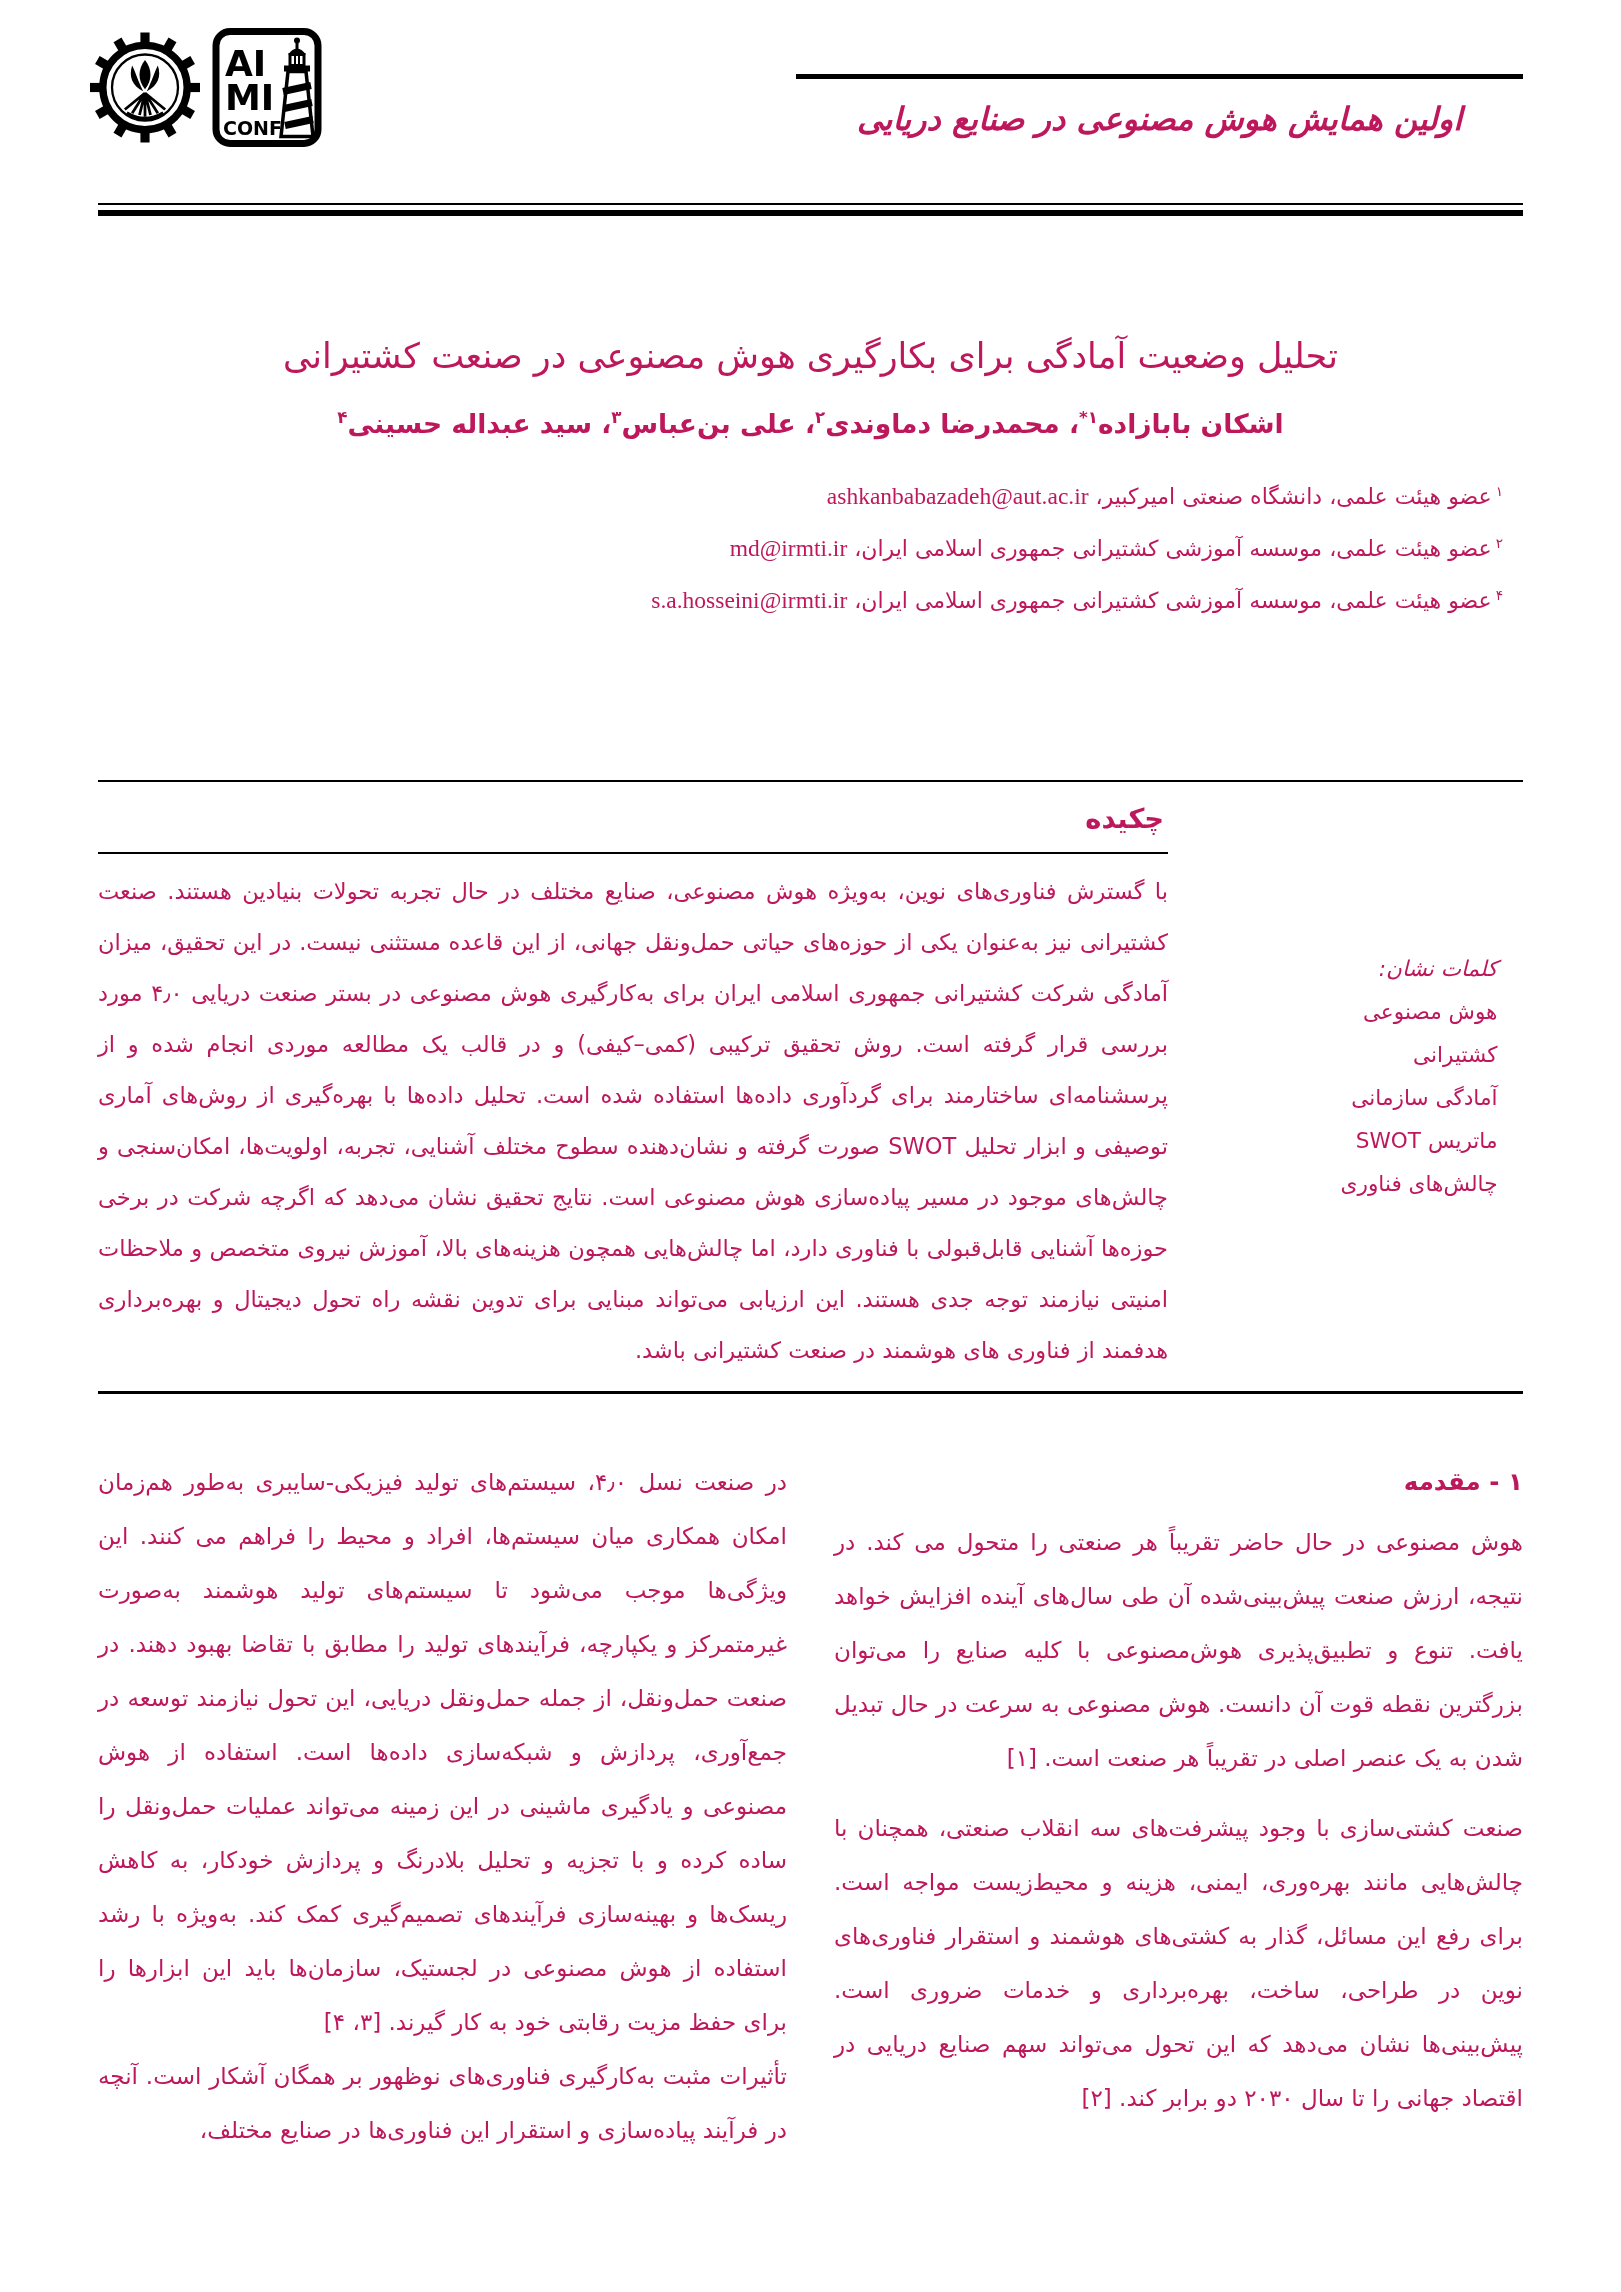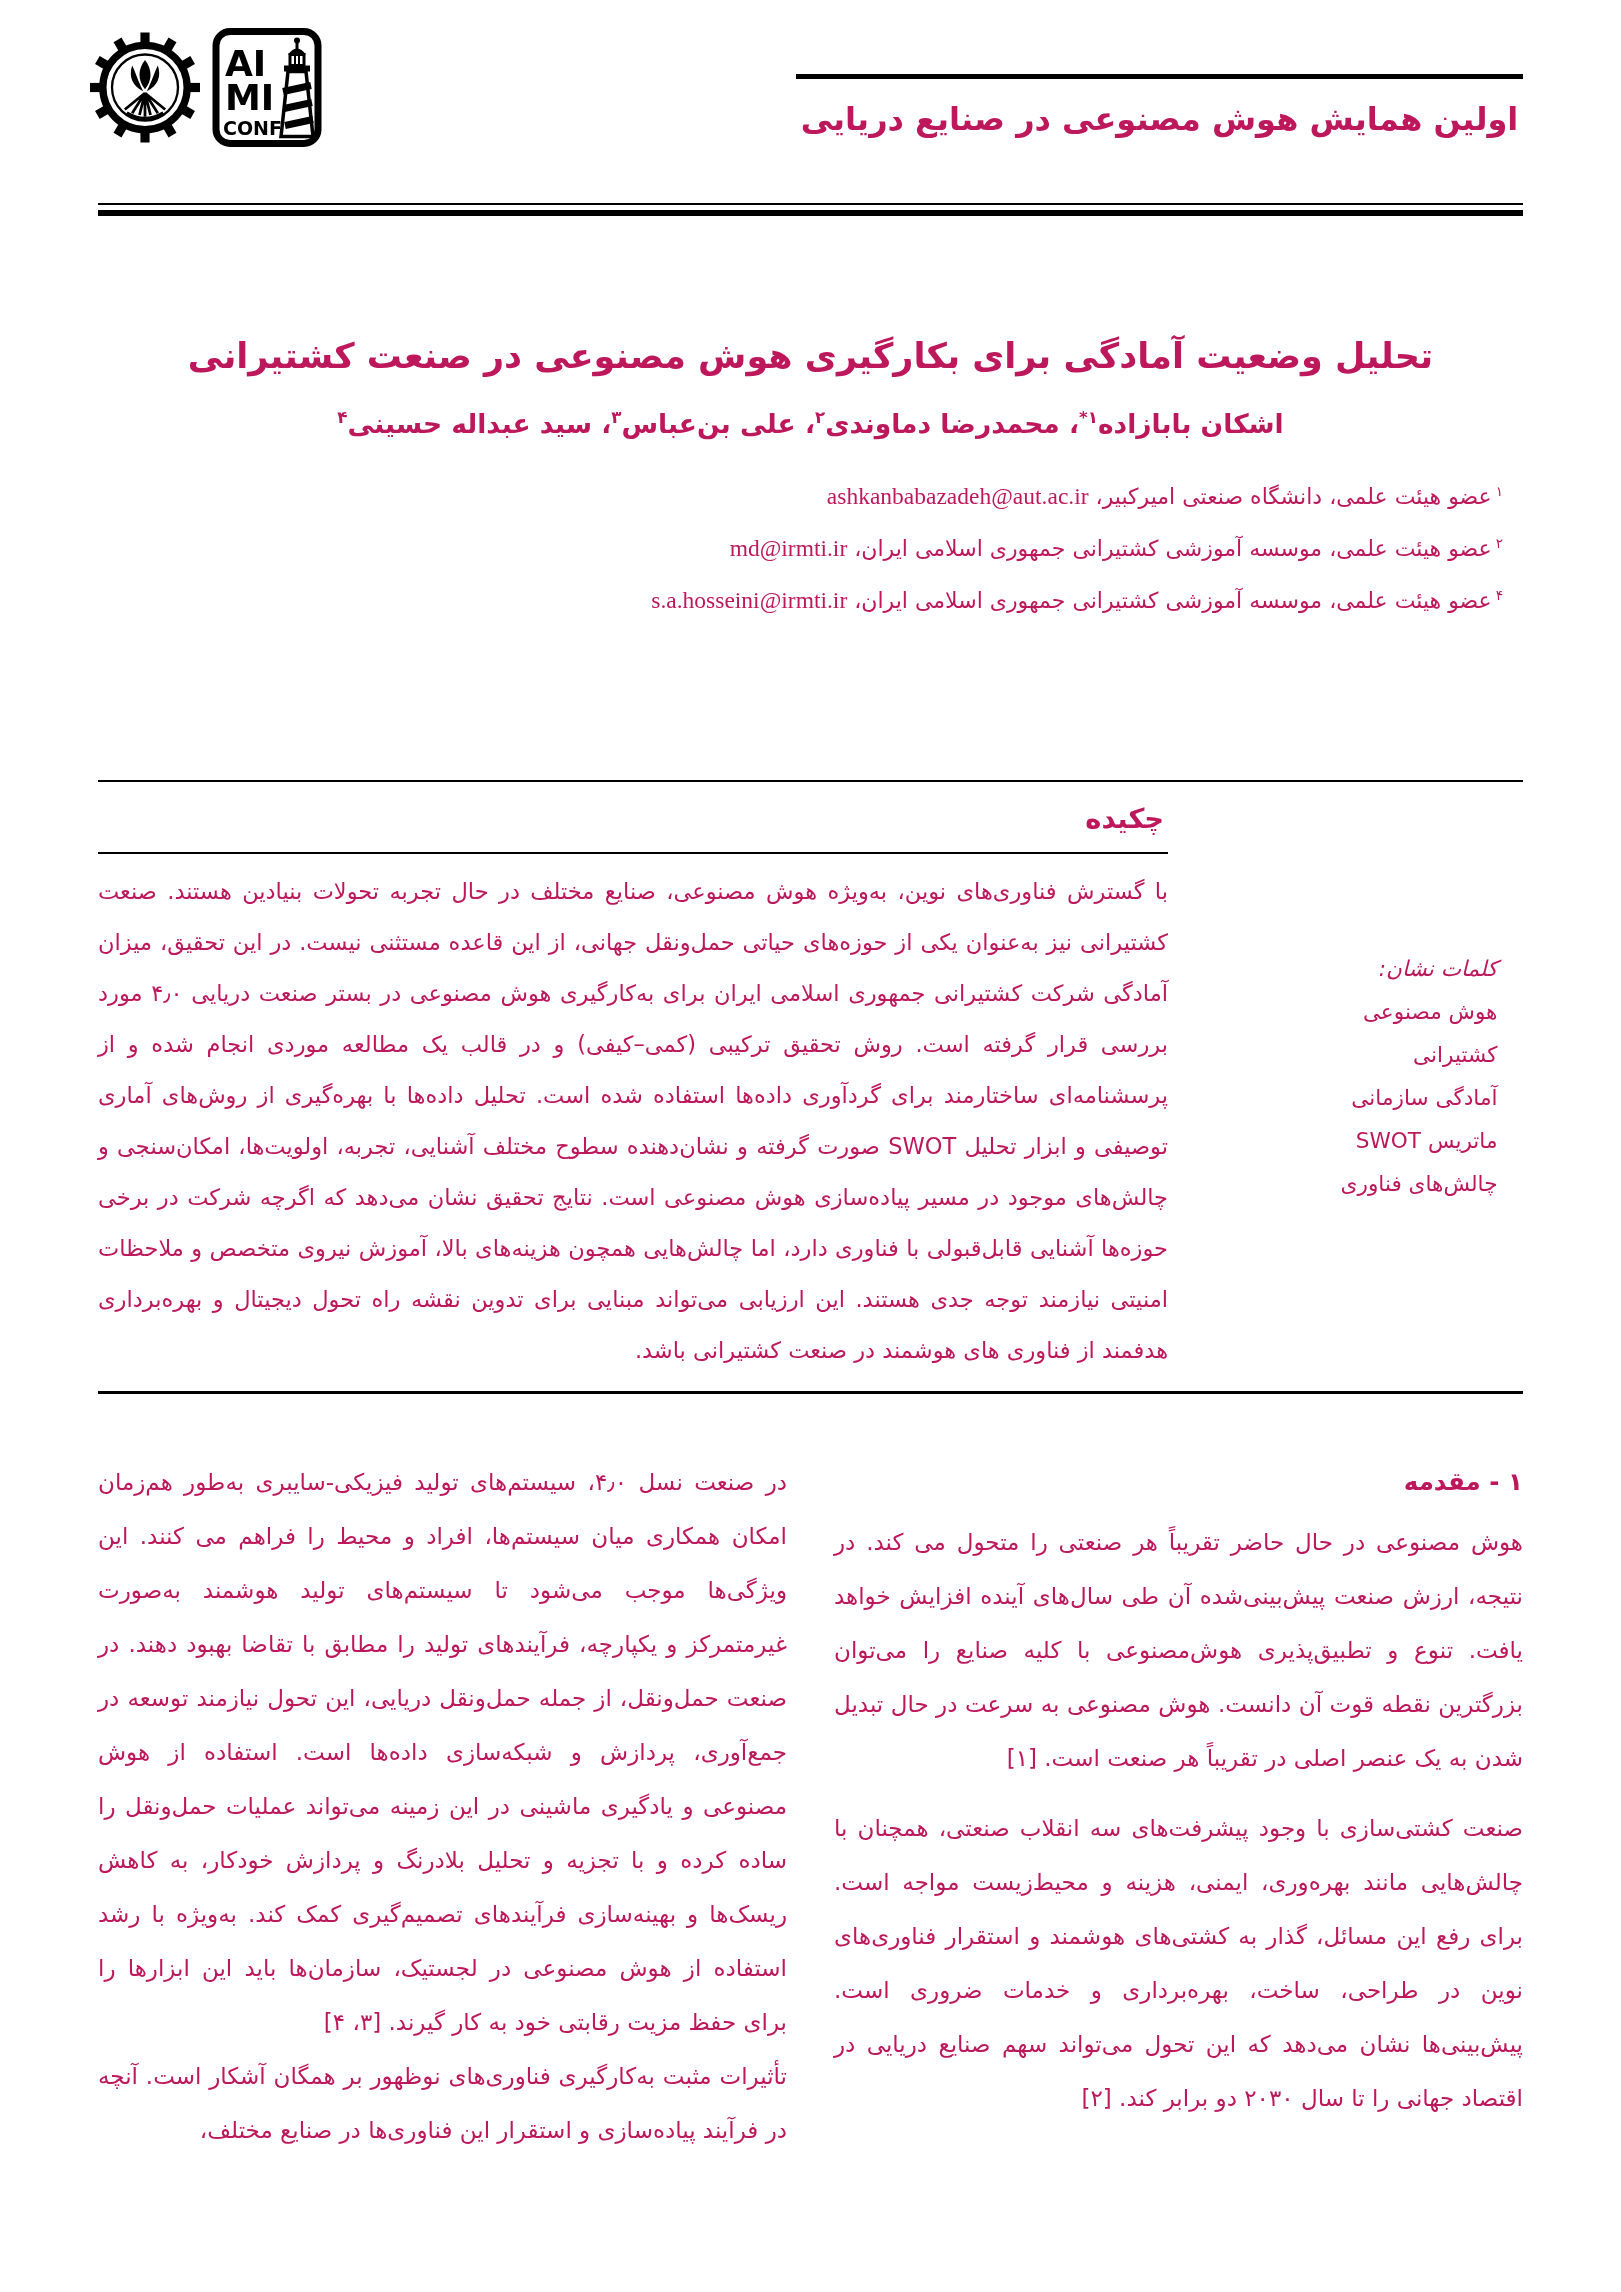--- a/index.html
+++ b/index.html
@@ -20,35 +20,35 @@
   .logos{display:flex;gap:11.8px;align-items:flex-start;}
   .logo-box{width:110px;height:125px;}
   .logo-box svg{width:100%;height:100%;}
   .conf-block{
     width:727px;
     margin-top:49px;
     border-top:5.9px solid #000;
     padding-top:21.6px;
     text-align:center;
     direction:rtl;
-    font-weight:bold;
+    font-weight:bold;font-style:italic;
     font-size:32px;
     letter-spacing:0.5px;
   }
   .double-rule{
     margin:53px 98px 0 98px;
     border-top:2.9px solid #000;
     border-bottom:6.9px solid #000;
     height:5.9px;
   }
   
   .paper-title{
     margin:116px 98px 0 98px;
     direction:rtl;text-align:center;
-    font-size:35px;font-weight:bold;
+    font-size:35px;font-weight:normal;
     line-height:1.4;
   }
   .authors-line{
     margin:25.5px 98px 0 98px;
     direction:rtl;text-align:center;
     font-size:26.5px;font-weight:bold;
   }
   .authors-line sup{font-size:16.7px;}
   .affils{
     margin:29px 118px 0 98px;

